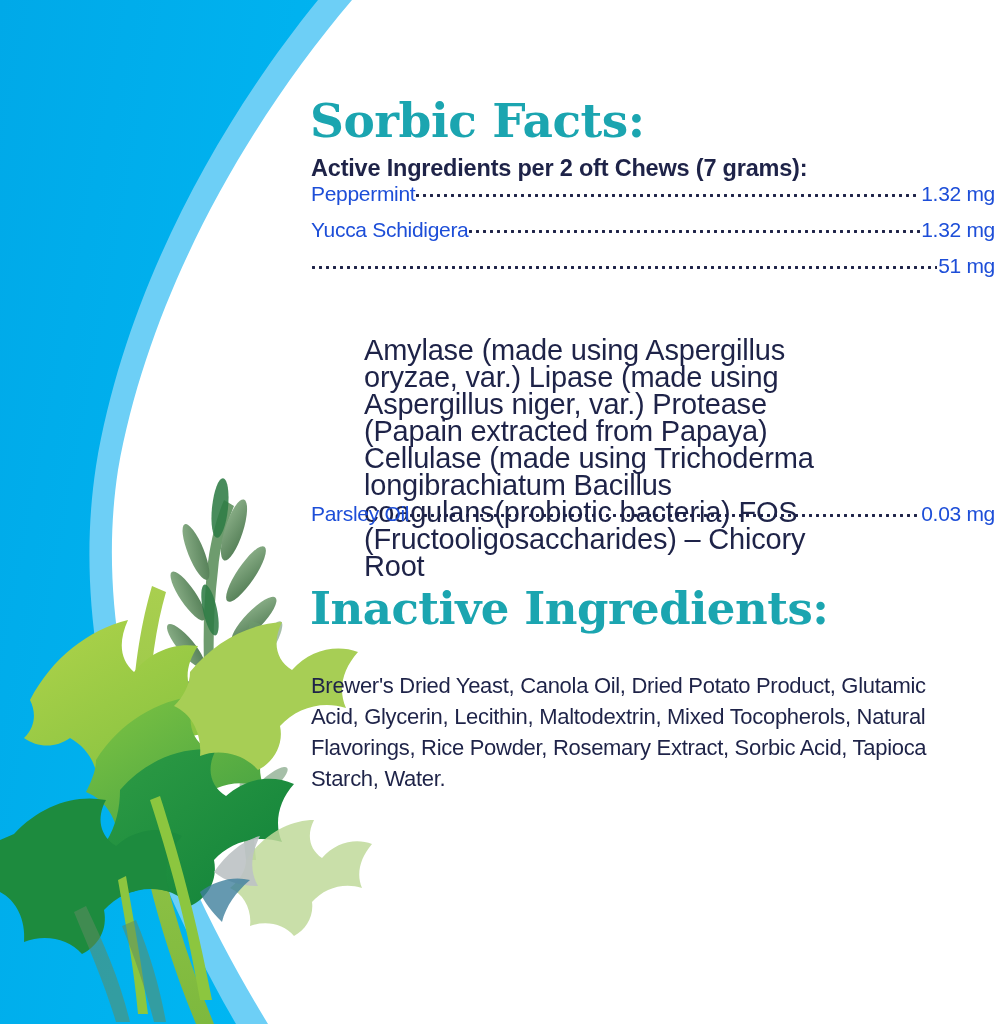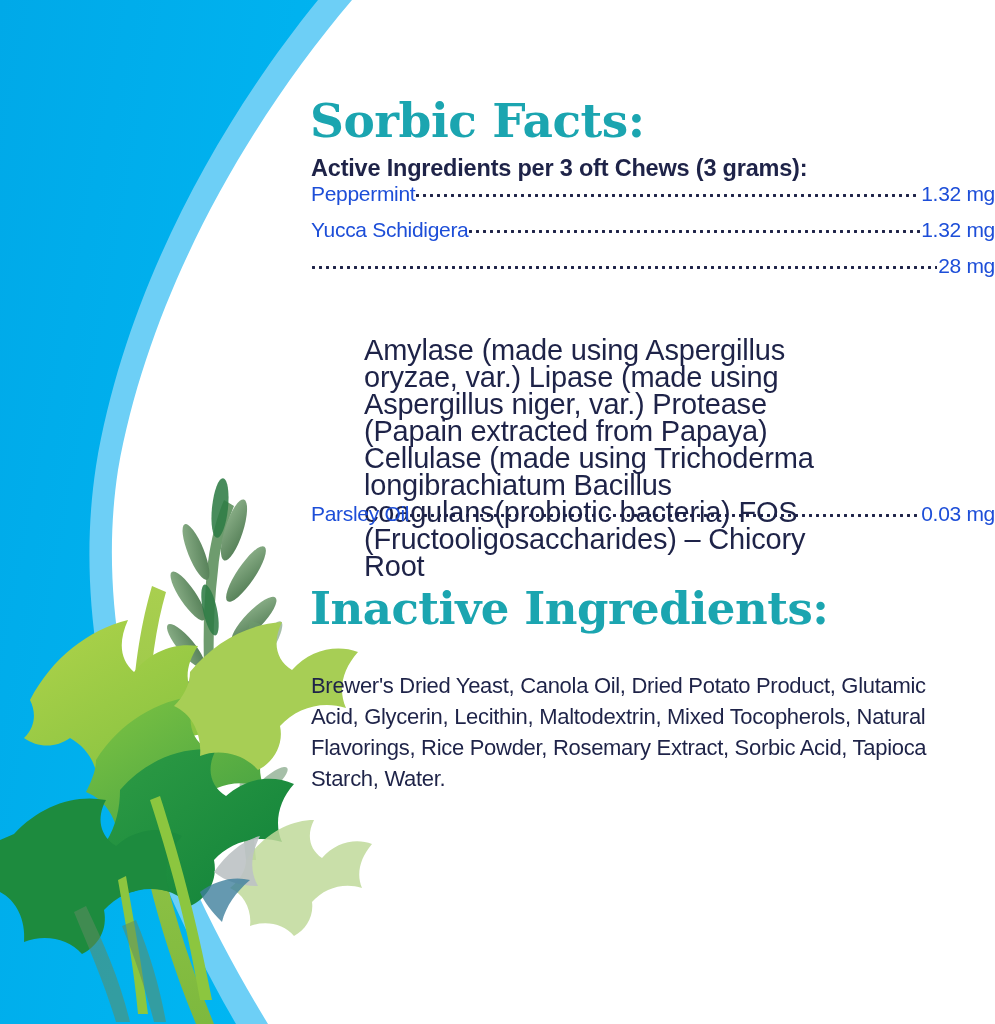--- a/index.html
+++ b/index.html
@@ -265,39 +265,39 @@
         <path d="M 86,906 C 104,944 120,980 130,1022 L 116,1022 C 104,982 88,946 74,912 Z"></path>
         <path d="M 136,920 C 150,954 160,988 166,1022 L 154,1022 C 146,990 134,956 122,926 Z"></path>
       </g>
     </g>
   </svg>
 
   <div class="content">
 
     <h1 id="facts-title" class="section-title">Sorbic Facts:</h1>
 
-    <h2 id="active-subtitle">Active Ingredients per 3 oft Chews (3 grams):</h2>
+    <h2 id="active-subtitle">Active Ingredients per 2 oft Chews (7 grams):</h2>
 
     <div class="ing-list">
 
       <div class="ing-row">
         <span class="ing-name">Peppermint</span>
         <span class="leader"></span>
         <span class="ing-value">1.32 mg</span>
       </div>
 
       <div class="ing-row">
         <span class="ing-name">Yucca Schidigera</span>
         <span class="leader"></span>
         <span class="ing-value">1.32 mg</span>
       </div>
 
       <div class="ing-row">
         <span class="leader"></span>
-        <span class="ing-value">28 mg</span>
+        <span class="ing-value">51 mg</span>
       </div>
     </div>
 
     <p id="enzyme-detail">Amylase (made using Aspergillus oryzae, var.) Lipase (made using Aspergillus niger, var.) Protease (Papain extracted from Papaya) Cellulase (made using Trichoderma longibrachiatum Bacillus coagulans(probiotic bacteria) FOS (Fructooligosaccharides) – Chicory Root</p>
 
     <div class="ing-list-tail">
       <div class="ing-row">
         <span class="ing-name">Parsley Oil</span>
         <span class="leader"></span>
         <span class="ing-value">0.03 mg</span>

